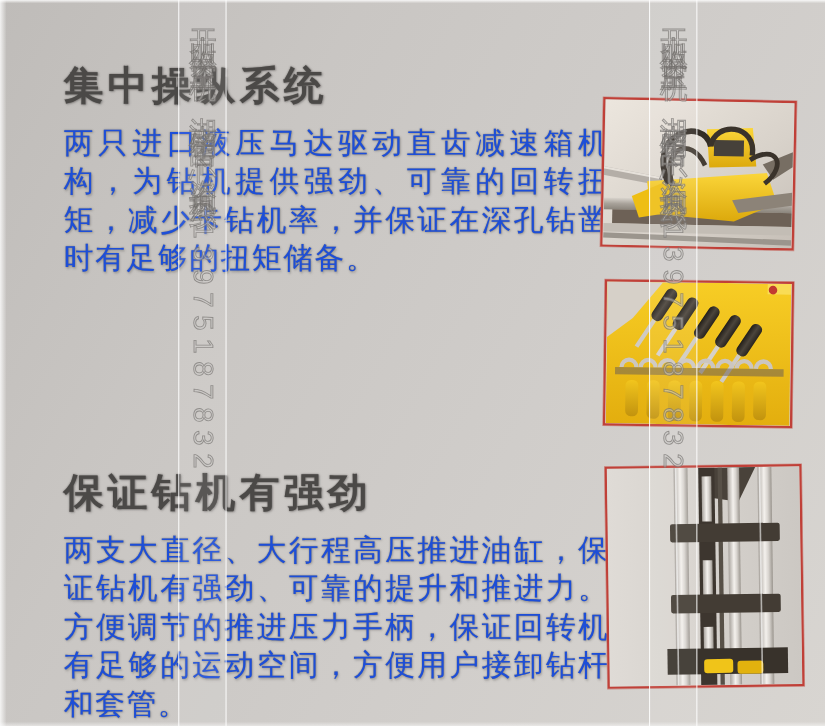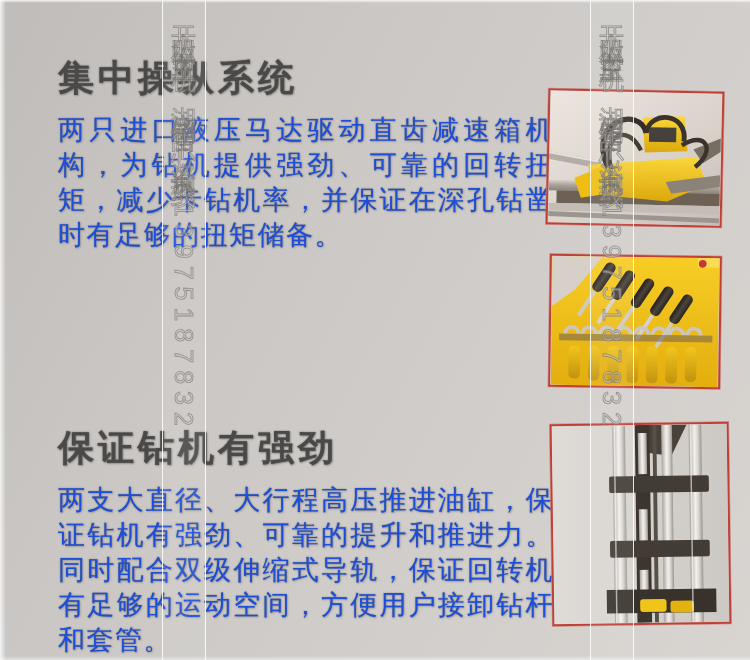--- a/index.html
+++ b/index.html
@@ -68,21 +68,21 @@
   <div class="edge-bottom"></div>
 
   <div class="section" id="section-1">
     <div class="title">集中操纵系统</div>
     <div class="body">两只进口液压马达驱动直齿减速箱机构，为钻机提供强劲、可靠的回转扭矩，减少卡钻机率，并保证在深孔钻凿时有足够的扭矩储备。</div>
   </div>
 
 
   <div class="section" id="section-3">
     <div class="title">保证钻机有强劲</div>
-    <div class="body">两支大直径、大行程高压推进油缸，保证钻机有强劲、可靠的提升和推进力。同时配合双级伸缩式导轨，保证回转机有足够的运动空间，方便用户接卸钻杆和套管。</div>
+    <div class="body">两支大直径、大行程高压推进油缸，保证钻机有强劲、可靠的提升和推进力。方便调节的推进压力手柄，保证回转机有足够的运动空间，方便用户接卸钻杆和套管。</div>
   </div>
 
   <div class="photo" id="photo-1">
     <svg viewBox="0 0 176 136">
       <defs>
         <linearGradient id="p1bg" x1="0" y1="0" x2="1" y2="1">
           <stop offset="0" stop-color="#ece6de"></stop>
             <stop offset=".6" stop-color="#d8d2ca"></stop>
             <stop offset="1" stop-color="#c6bfb7"></stop>
         </linearGradient>

